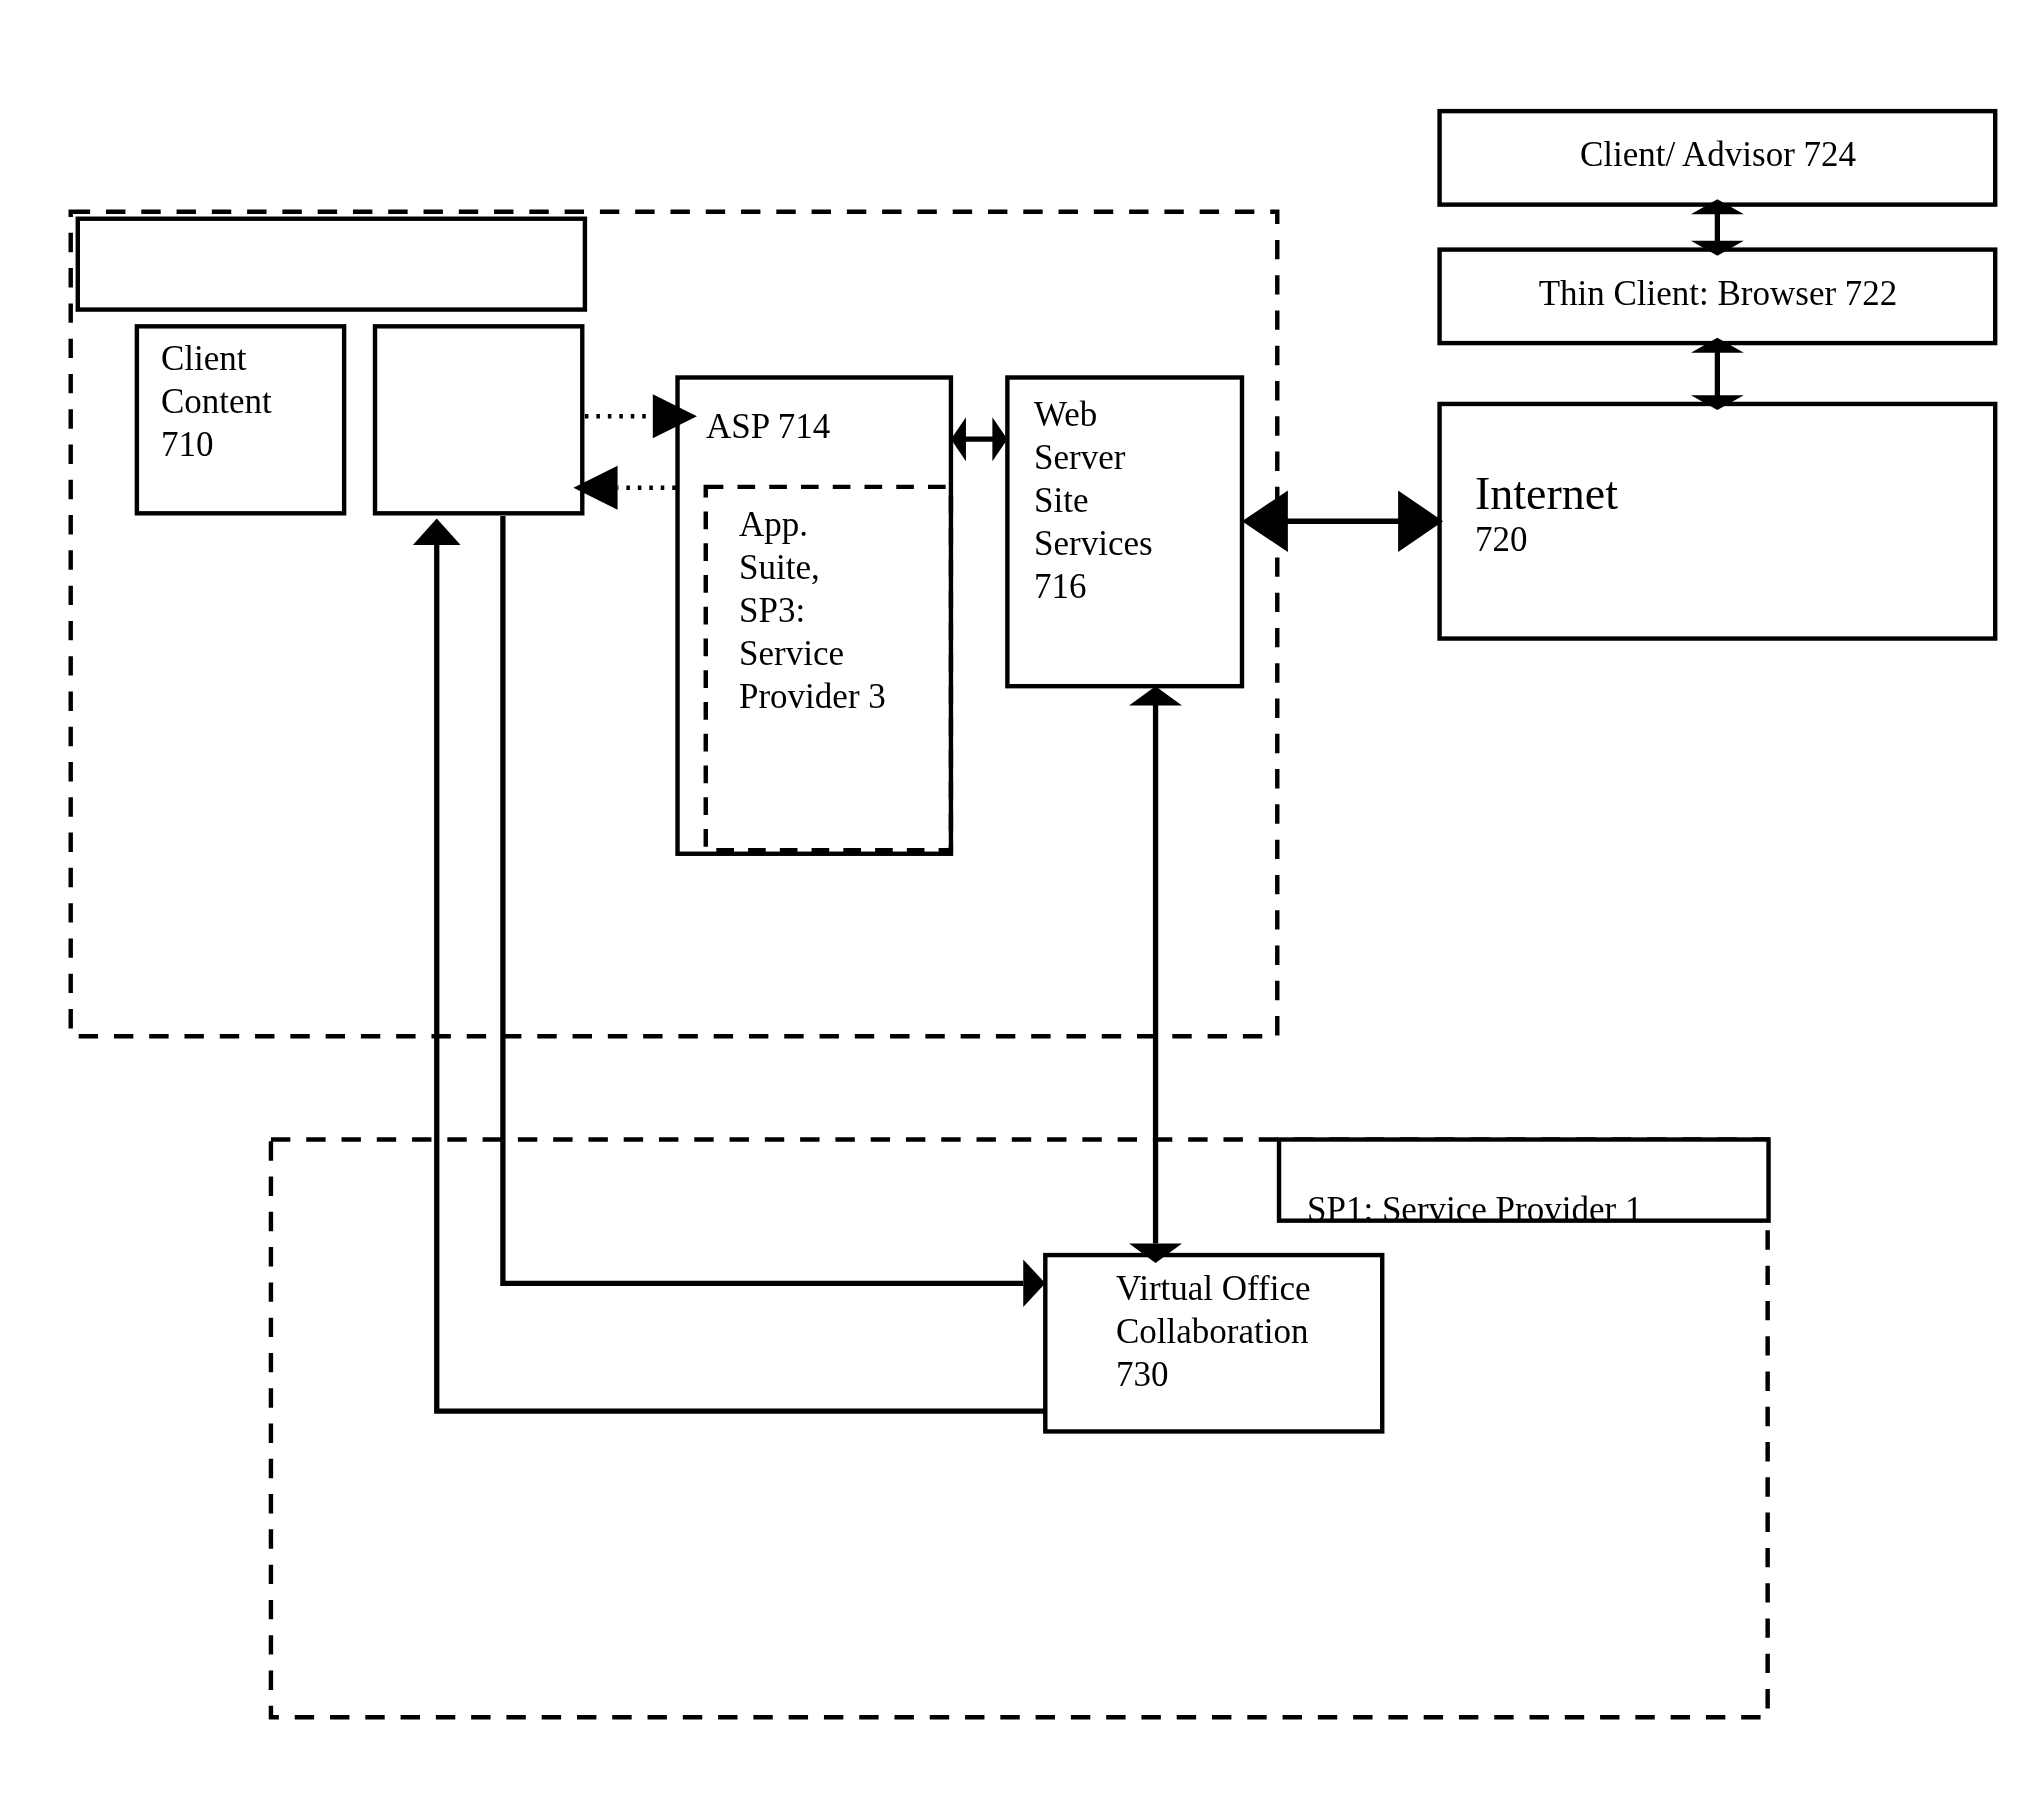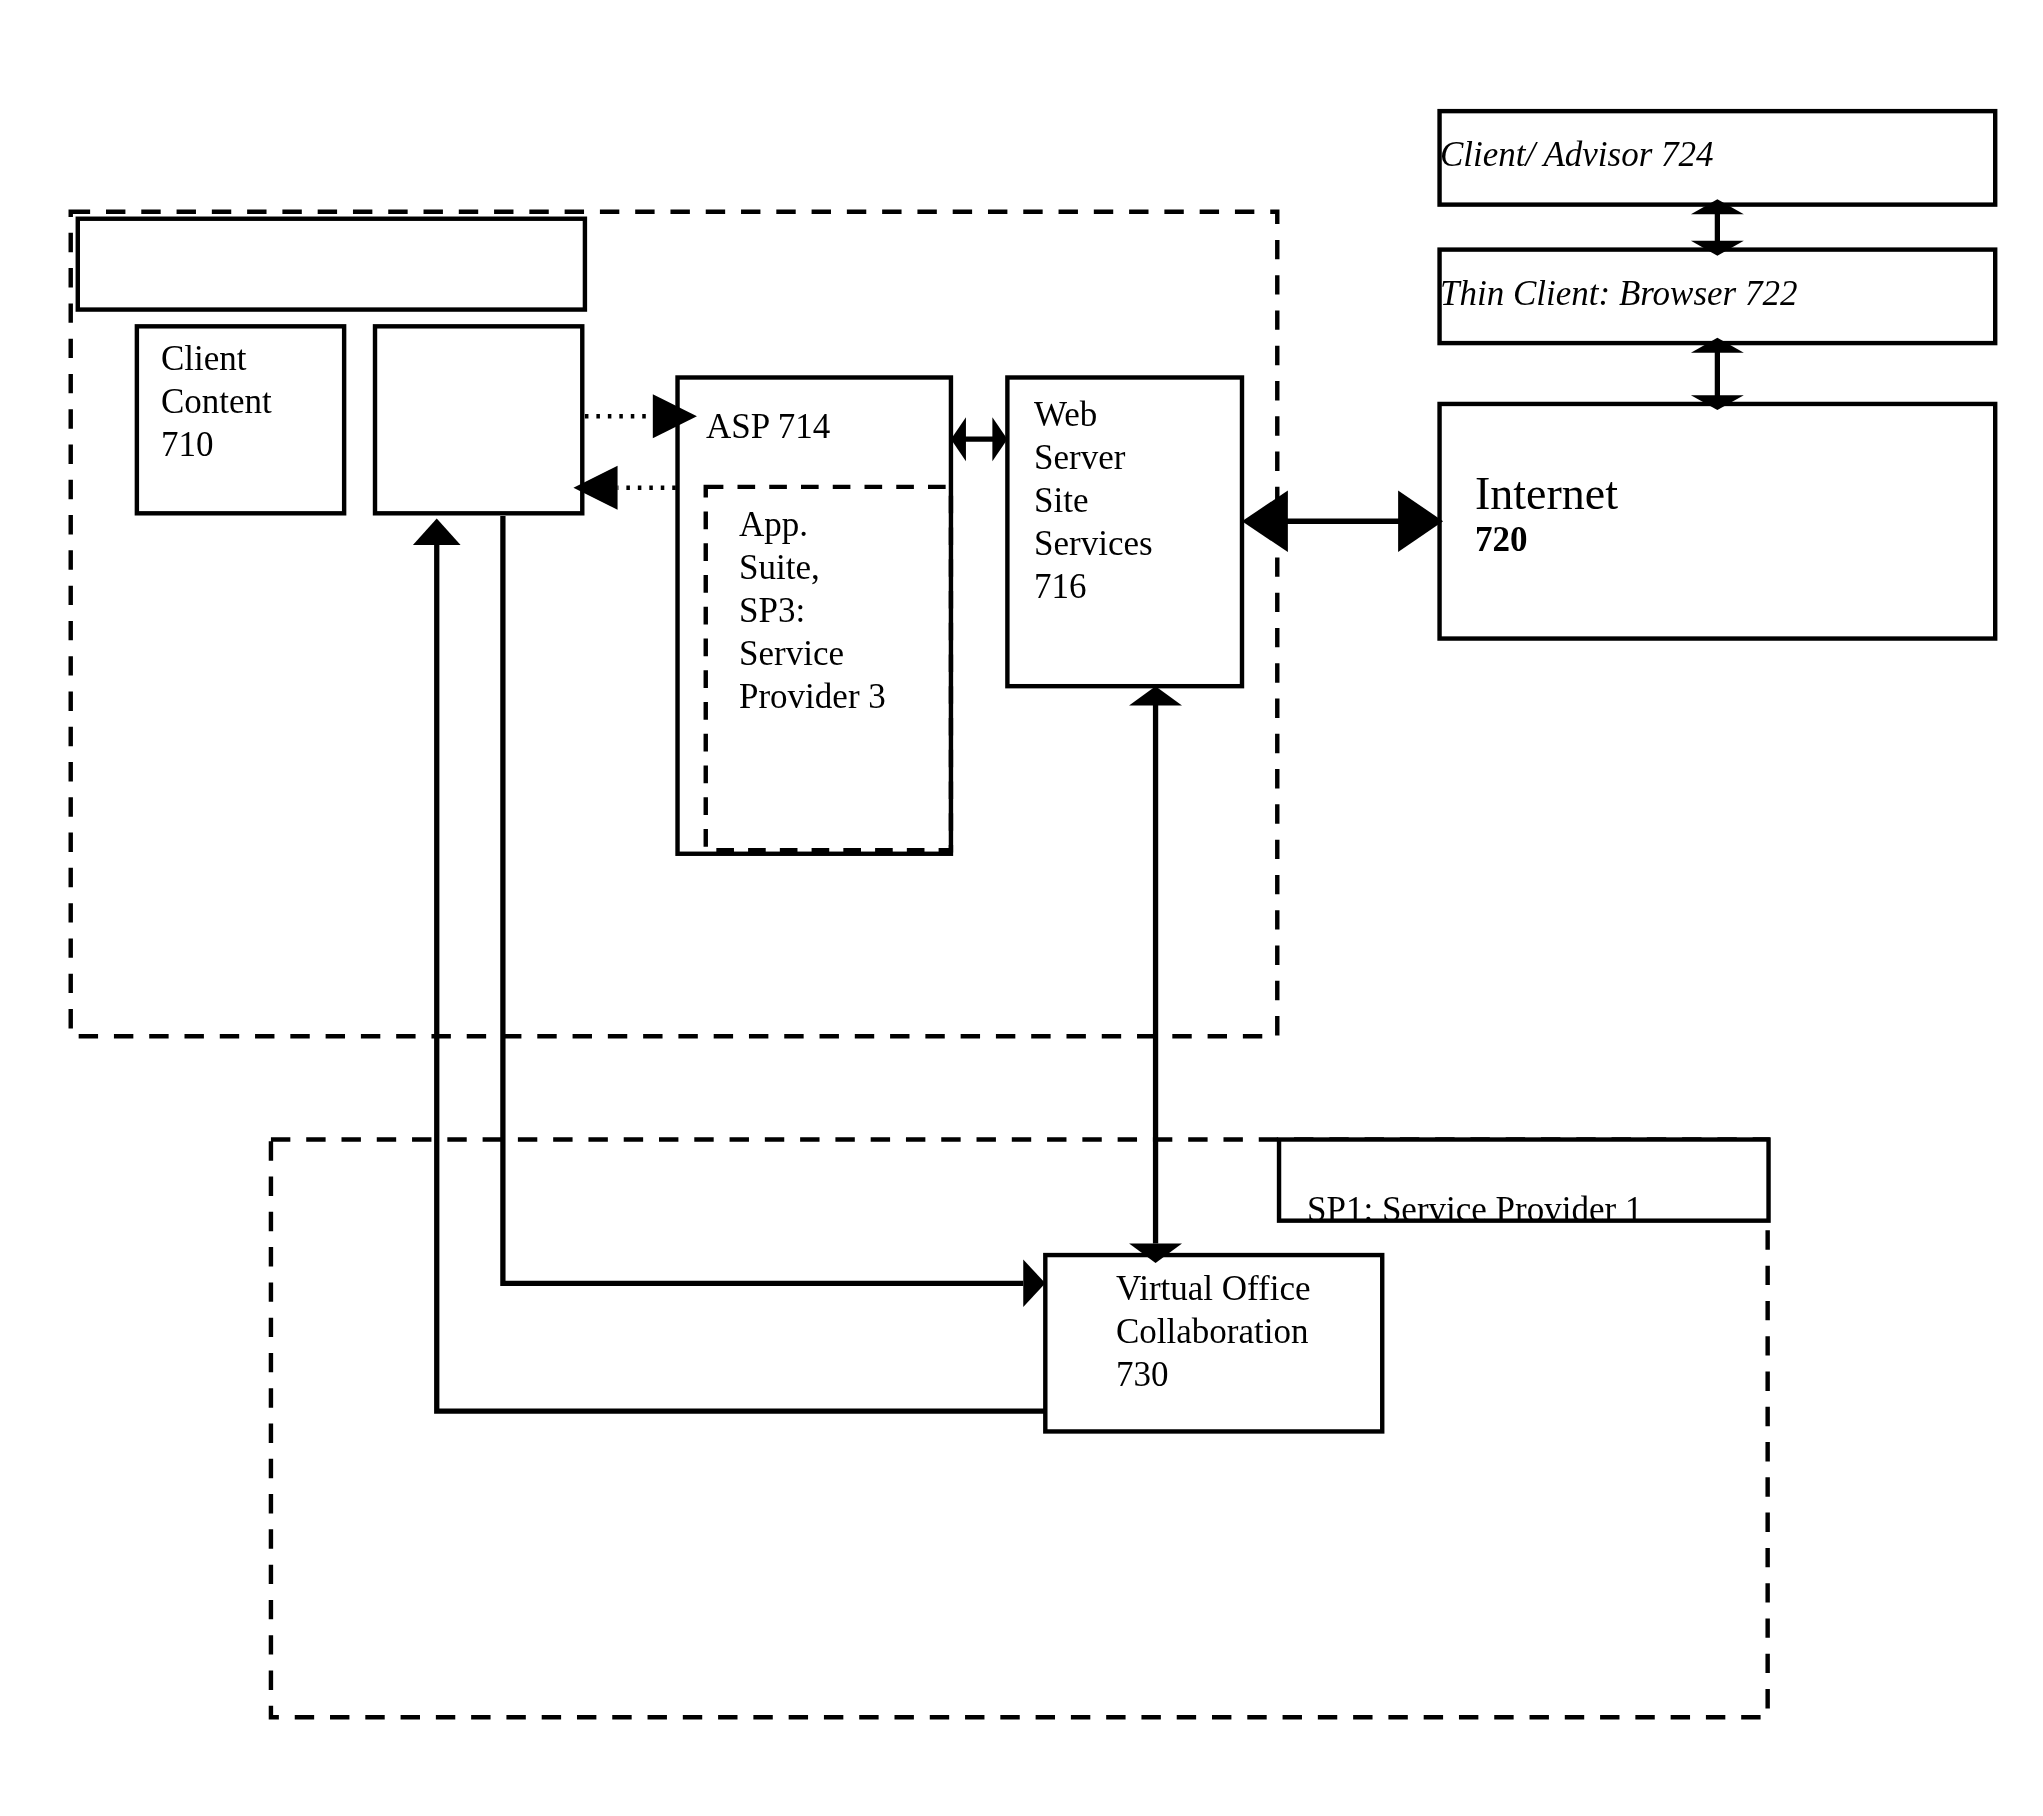--- a/index.html
+++ b/index.html
@@ -60,29 +60,29 @@
   .lbl {
     position: absolute;
     color: #000000;
     font-family: "Liberation Serif", "DejaVu Serif", serif;
     font-size: 35px;
     line-height: 43px;
     white-space: pre-line;
     letter-spacing: 0px;
   }
   .lbl-center {
-    font-style: italic;
+    text-align: center;
   }
   .lbl-internet {
     font-weight: normal;
     font-size: 46px;
     line-height: 49px;
   }
   .lbl-internet-num {
-    font-weight: bold;
+    font-weight: normal;
     font-size: 35px;
     line-height: 41px;
   }
 </style>
 </head>
 <body>
 
 <div id="diagram-root">
 
   <svg class="layer" viewBox="0 0 2316 2059" xmlns="http://www.w3.org/2000/svg">

